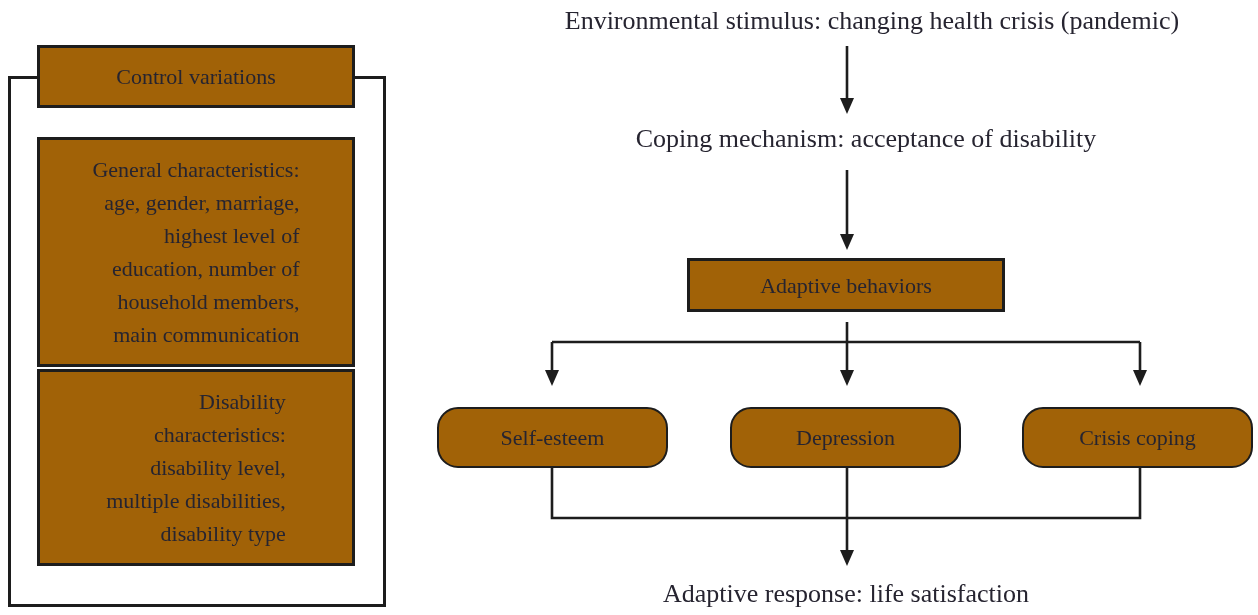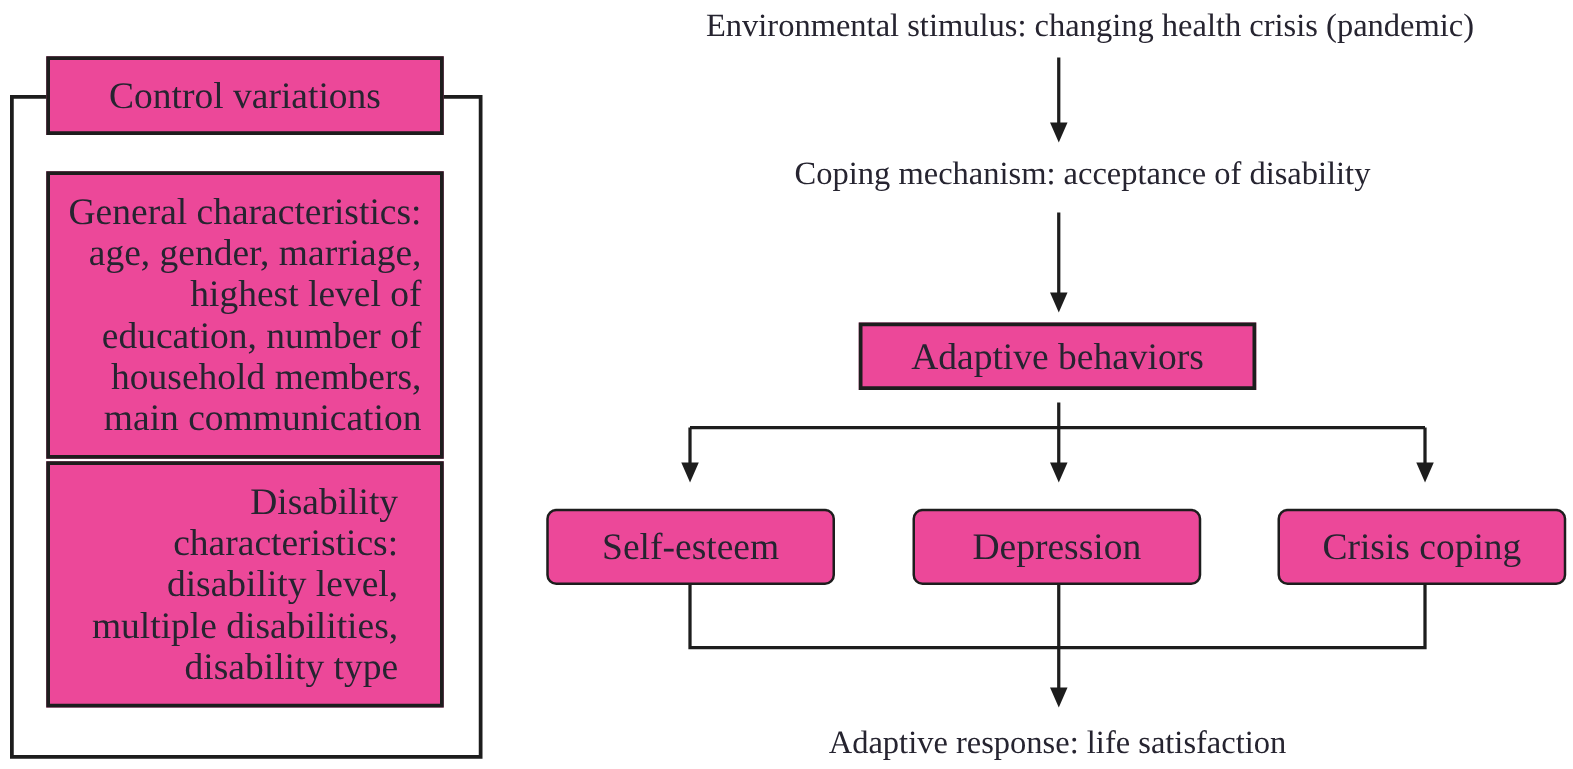--- a/index.html
+++ b/index.html
@@ -31,33 +31,33 @@
     width: 378px;
     height: 531px;
     border: 3px solid #1d1d1d;
     box-sizing: border-box;
     z-index: 2;
     background: transparent;
   }
   .box {
     position: absolute;
     box-sizing: border-box;
-    background: #ec4899;
+    background: #a16207;
     border: 3px solid #1d1d1d;
     display: flex;
     align-items: center;
     justify-content: center;
     text-align: center;
-    font-size: 30px;
+    font-size: 22px;
     line-height: 33px;
     z-index: 3;
   }
   .box.rounded {
     border-width: 2px;
-    border-radius: 8px;
+    border-radius: 21px;
     text-align: right;
   }
   .pre-lines {
     white-space: pre-line;
     text-align: right;
   }
   .flow-text {
     position: absolute;
     text-align: center;
     font-size: 26px;

